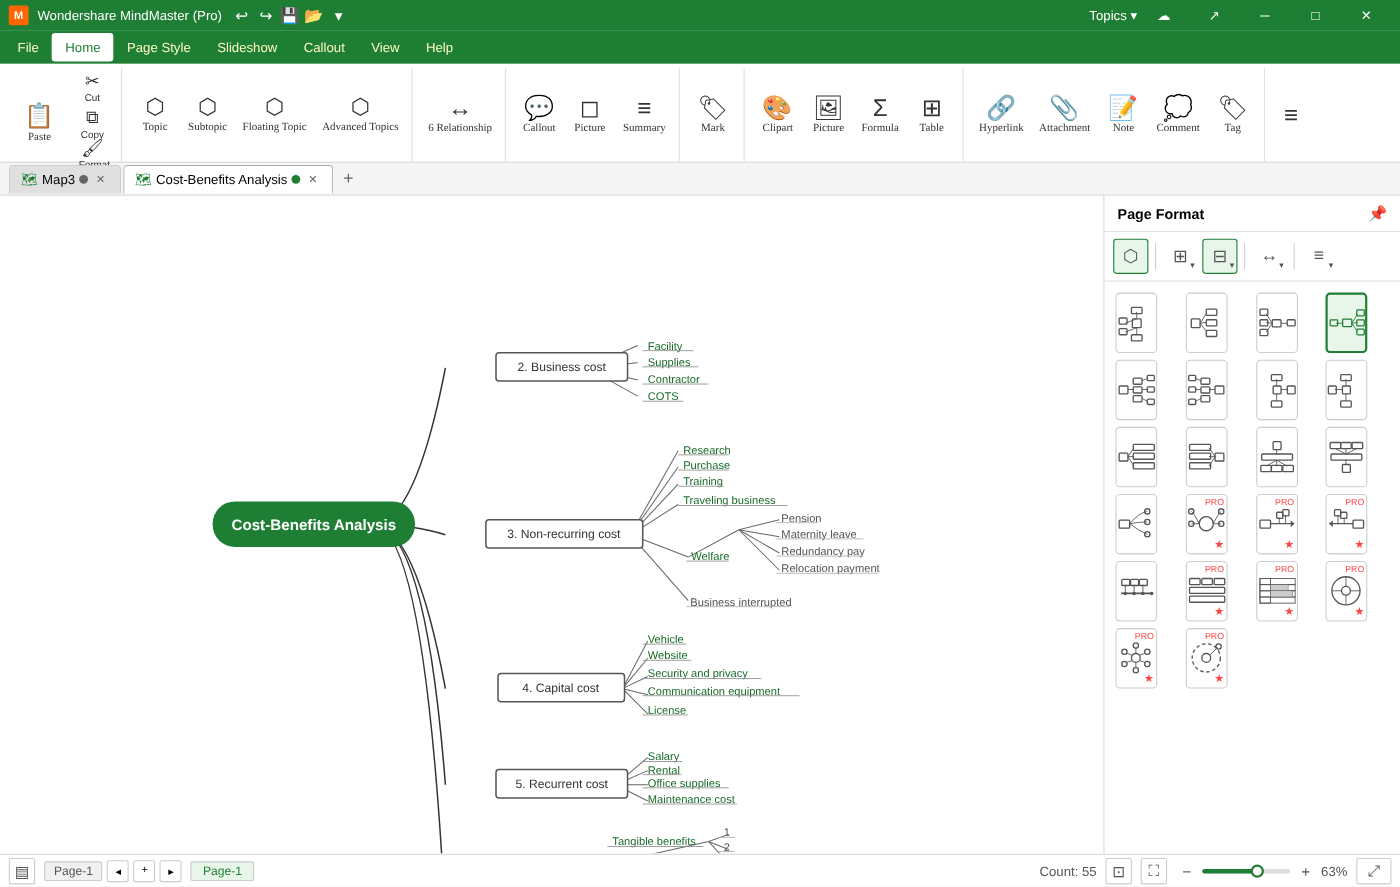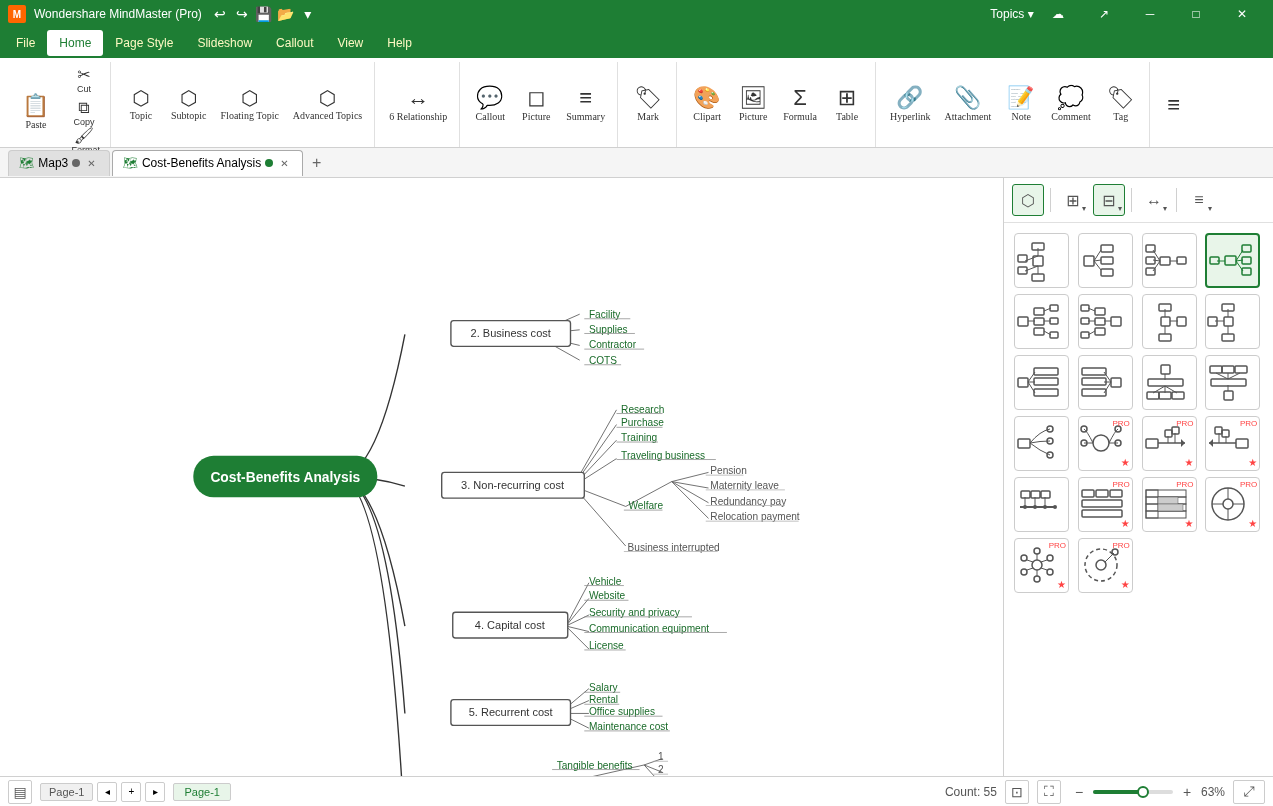--- a/index.html
+++ b/index.html
@@ -196,25 +196,25 @@
     .panel-tool-separator { width: 1px; height: 24px; background: #d0d0d0; margin: 0 2px; }
 
     #layout-grid {
       display: grid;
       grid-template-columns: repeat(4, 1fr);
       gap: 6px;
       padding: 10px;
       overflow-y: auto;
     }
     .layout-item {
-      width: 55px; height: 55px;
+      width: 38px; height: 55px;
       border: 1px solid #ccc;
       border-radius: 4px;
       cursor: pointer;
-      display: flex; align-items: center; justify-content: flex-start;
+      display: flex; align-items: center; justify-content: flex-end;
       background: white;
       position: relative;
     }
     .layout-item.selected { border: 2px solid #1e7e34; background: #e8f5e9; }
     .layout-item.has-badge::after {
       content: '★';
       position: absolute;
       bottom: 2px; right: 2px;
       font-size: 10px;
       color: #ff4444;
@@ -574,20 +574,24 @@
       <text x="653" y="702" fill="#555" font-size="11" font-family="Arial">Brand</text>
       <line x1="648" y1="703" x2="685" y2="703" stroke="#aaa" stroke-width="0.8"></line>
       <text x="653" y="718" fill="#555" font-size="11" font-family="Arial">Experience</text>
       <line x1="648" y1="719" x2="707" y2="719" stroke="#aaa" stroke-width="0.8"></line>
       <text x="653" y="735" fill="#555" font-size="11" font-family="Arial">Knowledge</text>
       <line x1="648" y1="736" x2="710" y2="736" stroke="#aaa" stroke-width="0.8"></line>
     </svg>
   </div>
 
   <div id="right-panel">
+    <div id="right-panel-header">
+      <span>Page Format</span>
+      <button style="background:none;border:none;cursor:pointer;font-size:14px;">📌</button>
+    </div>
     <div id="right-panel-toolbar">
       <button class="panel-tool-btn active">⬡</button>
       <div class="panel-tool-separator"></div>
       <button class="panel-tool-btn" style="position:relative;">
         ⊞
         <span style="font-size:8px;position:absolute;bottom:2px;right:2px;">▾</span>
       </button>
       <button class="panel-tool-btn active" style="position:relative;">
         ⊟
         <span style="font-size:8px;position:absolute;bottom:2px;right:2px;">▾</span>

